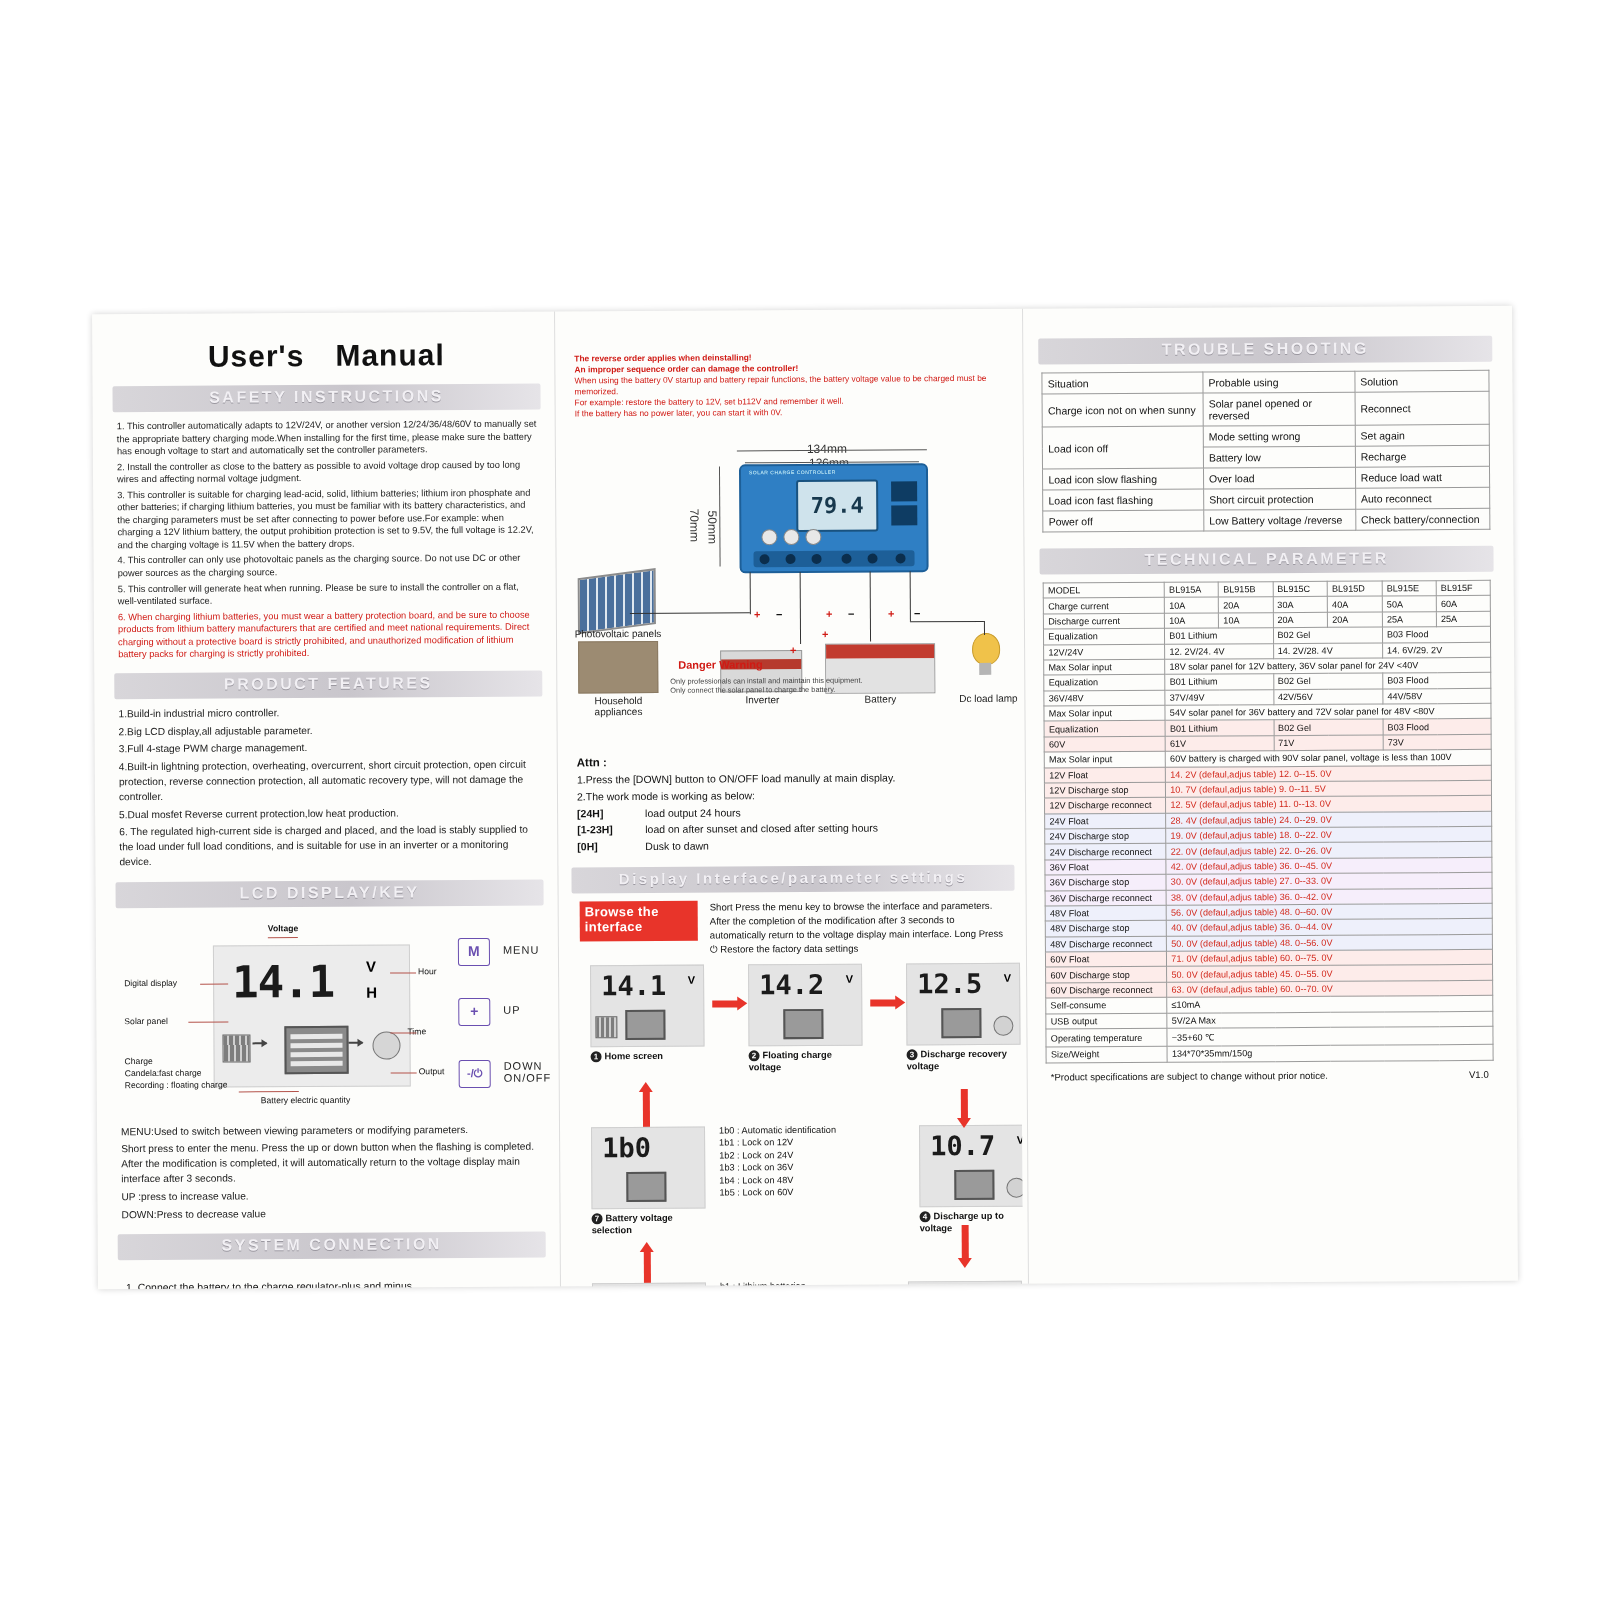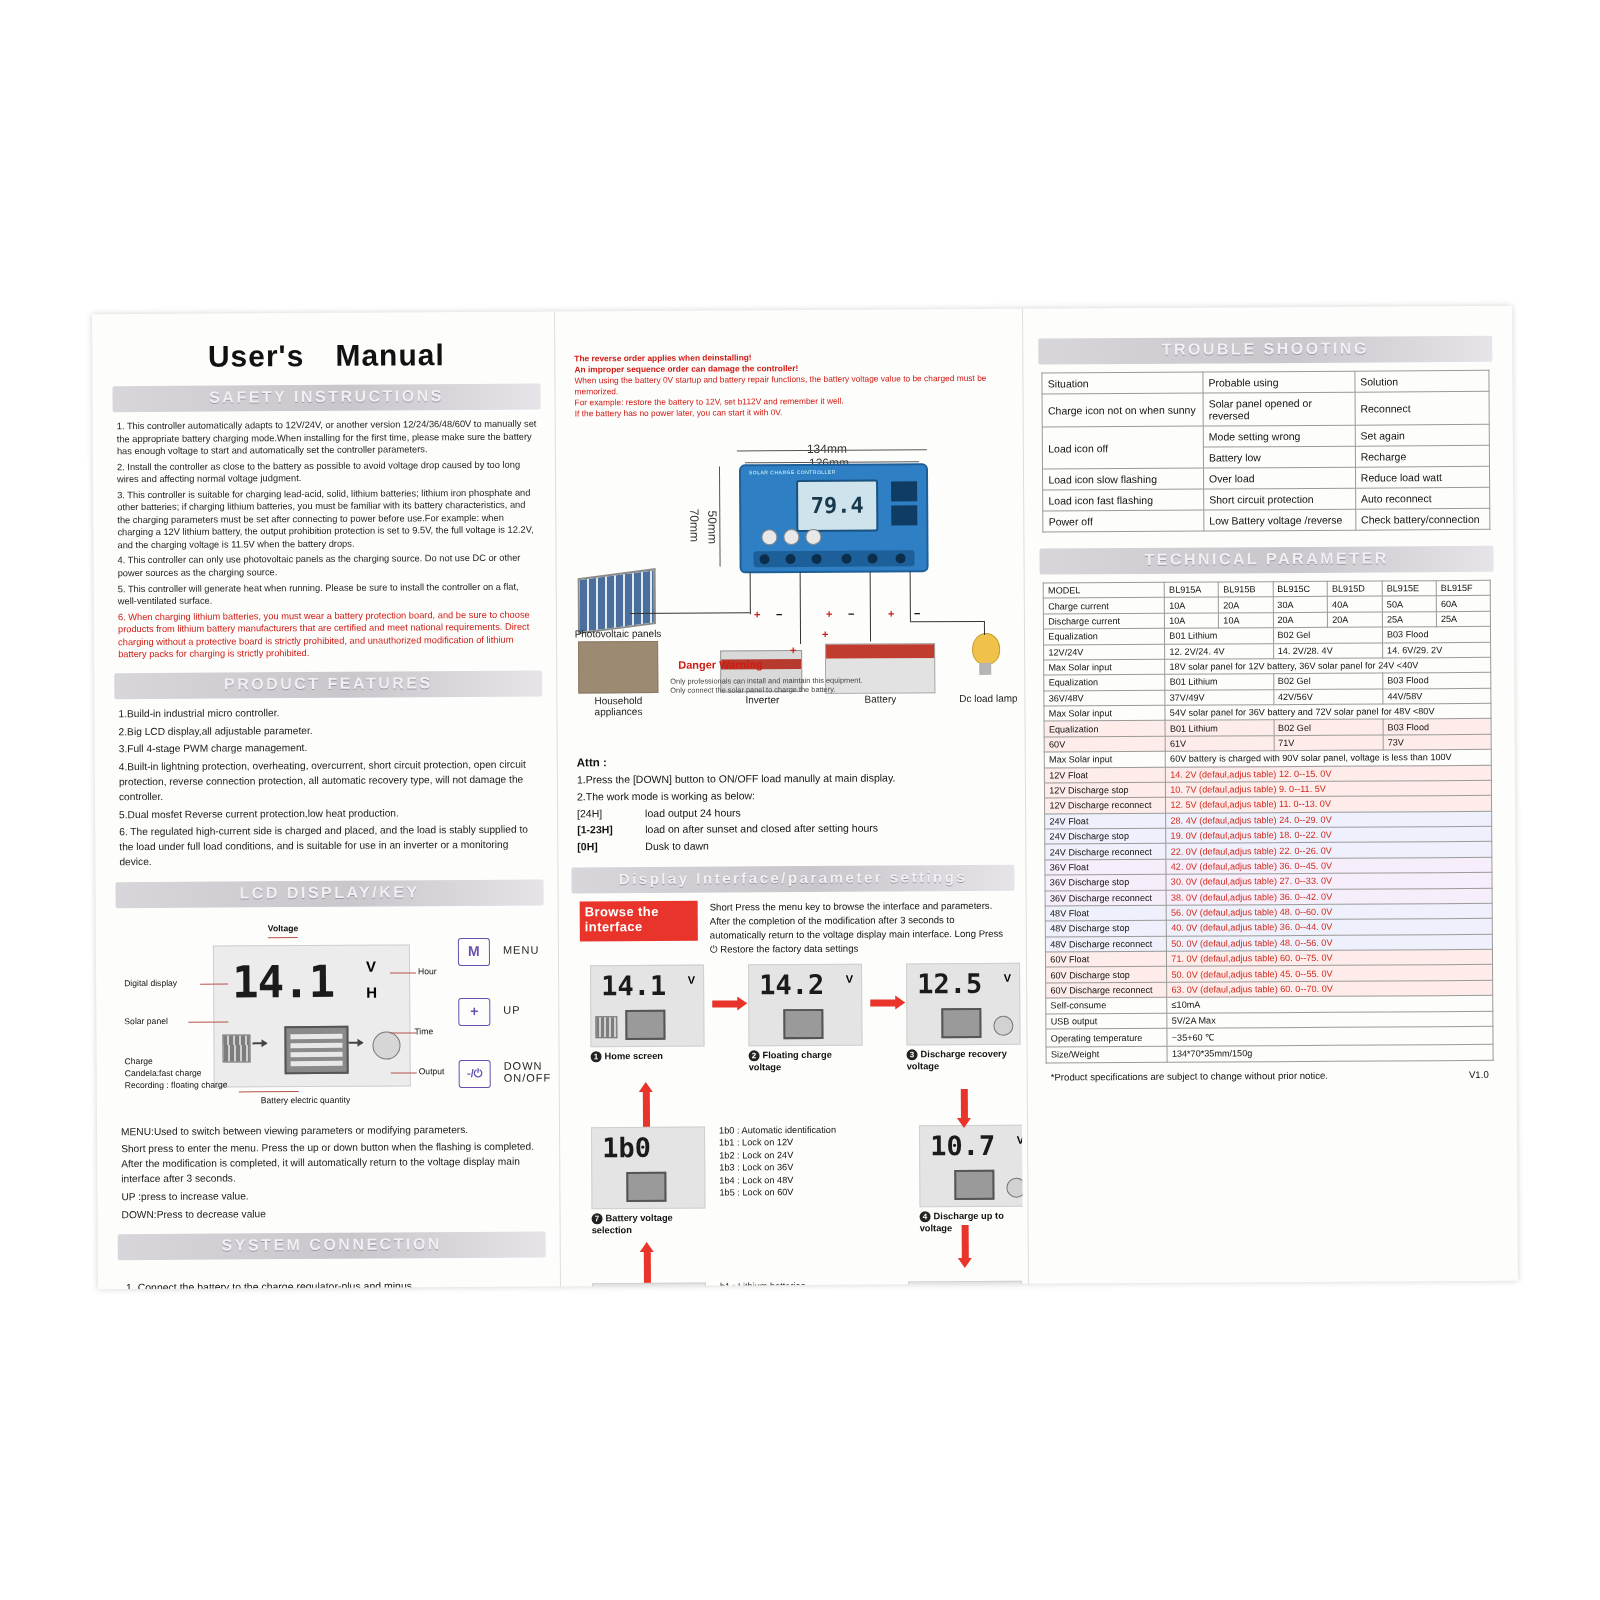--- a/index.html
+++ b/index.html
@@ -183,21 +183,21 @@
       <div class="lbl" style="left:6px;top:100px;">Solar panel</div>
       <div class="ln" style="left:70px;top:106px;width:40px;"></div>
       <div class="lbl" style="left:6px;top:140px;">Charge</div>
       <div class="lbl" style="left:6px;top:152px;">Candela:fast charge</div>
       <div class="lbl" style="left:6px;top:164px;">Recording : floating charge</div>
       <div class="lbl" style="left:142px;top:180px;">Battery electric quantity</div>
       <div class="ln" style="left:120px;top:176px;width:60px;"></div>
 
       <div class="lbl" style="left:300px;top:52px;">Hour</div>
       <div class="ln" style="left:272px;top:58px;width:26px;"></div>
-      <div class="lbl" style="left:296px;top:112px;">Time</div>
+      <div class="lbl" style="left:289px;top:112px;">Time</div>
       <div class="ln" style="left:272px;top:118px;width:26px;"></div>
       <div class="lbl" style="left:300px;top:152px;">Output</div>
       <div class="ln" style="left:272px;top:158px;width:26px;"></div>
 
       <div class="keyico" style="left:340px;top:24px;">M</div>
       <div class="keytxt" style="left:385px;top:30px;">MENU</div>
       <div class="keyico" style="left:340px;top:84px;">+</div>
       <div class="keytxt" style="left:385px;top:90px;">UP</div>
       <div class="keyico" style="left:340px;top:146px;font-size:11px;">-/⏻</div>
       <div class="keytxt" style="left:385px;top:146px;white-space:pre;">DOWN
@@ -294,21 +294,21 @@
       <div class="lbl r" style="left:108px;top:236px;font-size:11px;font-weight:bold;color:#d01a14;">Danger Warning</div>
       <div class="lbl" style="left:100px;top:254px;width:250px;font-size:7.4px;color:#444;white-space:pre-line;">Only professionals can install and maintain this equipment.
 Only connect the solar panel to charge the battery.</div>
     </div>
 
     <div class="attn">
       <div class="hd">Attn :</div>
       <div>1.Press the [DOWN] button to ON/OFF load manully at main display.</div>
       <div>2.The work mode is working as below:</div>
       <div style="display:flex">
-          <span style="width:68px;font-weight:normal">[24H]</span>
+          <span style="width:68px;font-weight:bold">[24H]</span>
           <span>load output 24 hours</span>
         </div>
       <div style="display:flex">
           <span style="width:68px;font-weight:bold">[1-23H]</span>
           <span>load on after sunset and closed after setting hours</span>
         </div>
       <div style="display:flex">
           <span style="width:68px;font-weight:bold">[0H]</span>
           <span>Dusk to dawn</span>
         </div>

